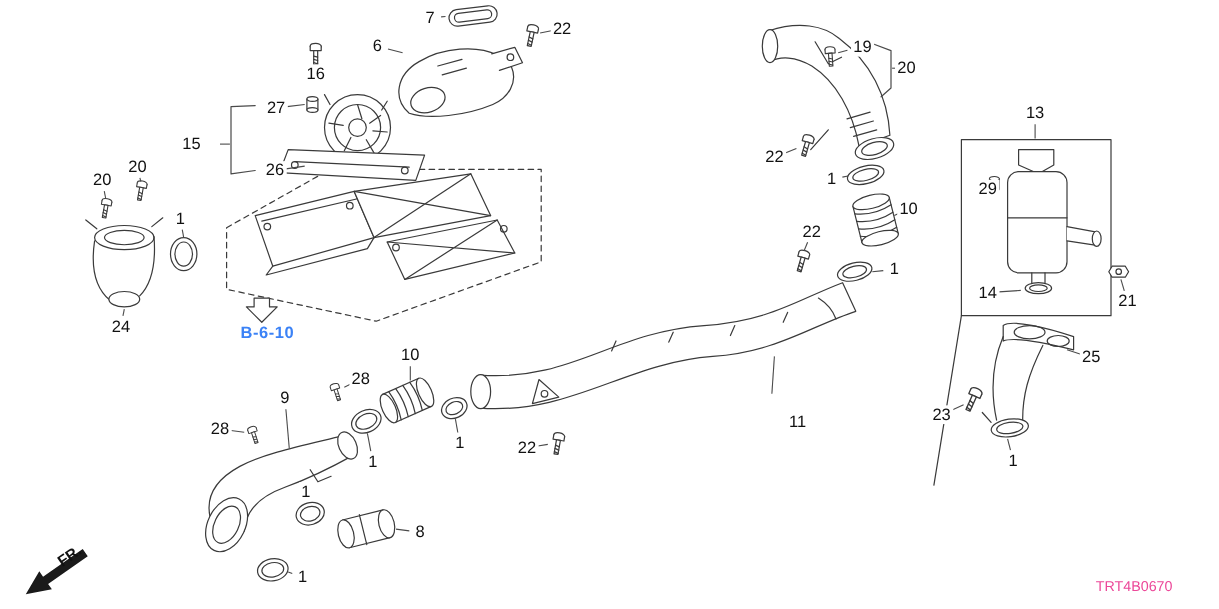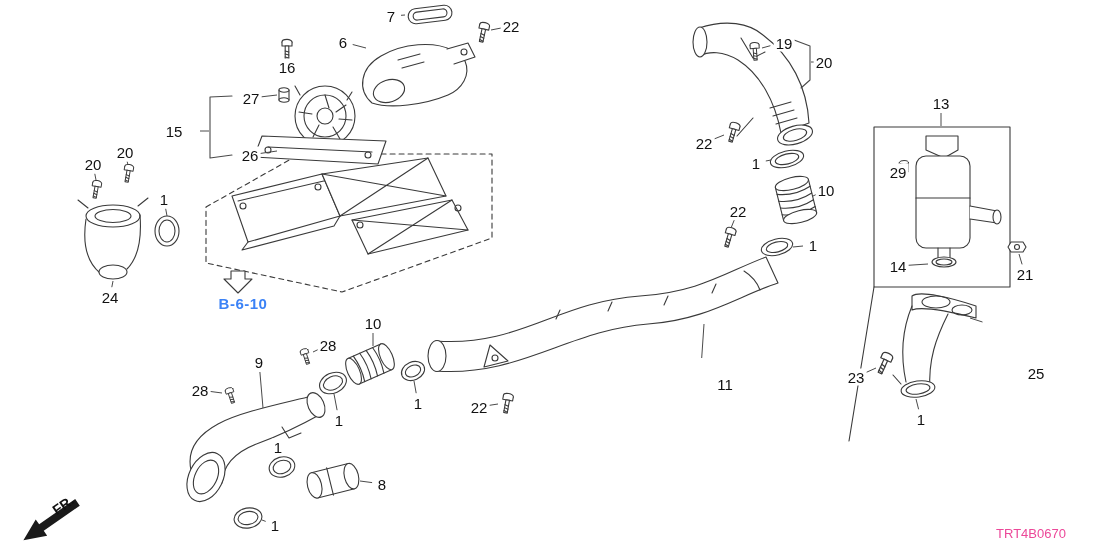--- a/index.html
+++ b/index.html
@@ -262,21 +262,21 @@
       <div class="callout" style="left: 93px; top: 164px;">20</div>
       <div class="callout" style="left: 125px; top: 152px;">20</div>
       <div class="callout" style="left: 898px; top: 172px;">29</div>
       <div class="callout" style="left: 164px; top: 199px;">1</div>
       <div class="callout" style="left: 826px; top: 190px;">10</div>
       <div class="callout" style="left: 738px; top: 211px;">22</div>
       <div class="callout" style="left: 813px; top: 245px;">1</div>
       <div class="callout" style="left: 898px; top: 266px;">14</div>
       <div class="callout" style="left: 1025px; top: 274px;">21</div>
       <div class="callout" style="left: 110px; top: 297px;">24</div>
-      <div class="callout" style="left: 1036px; top: 325px; margin-top: 48px;">25</div>
+      <div class="callout" style="left: 992px; top: 325px;">25</div>
       <div class="callout" style="left: 373px; top: 323px;">10</div>
       <div class="callout" style="left: 259px; top: 362px;">9</div>
       <div class="callout" style="left: 328px; top: 345px;">28</div>
       <div class="callout" style="left: 856px; top: 377px; text-align: right;">23</div>
       <div class="callout" style="left: 200px; top: 390px;">28</div>
       <div class="callout" style="left: 418px; top: 403px;">1</div>
       <div class="callout" style="left: 725px; top: 368px; margin-top: 16px;">11</div>
       <div class="callout" style="left: 479px; top: 407px;">22</div>
       <div class="callout" style="left: 339px; top: 420px;">1</div>
       <div class="callout" style="left: 278px; top: 447px;">1</div>

